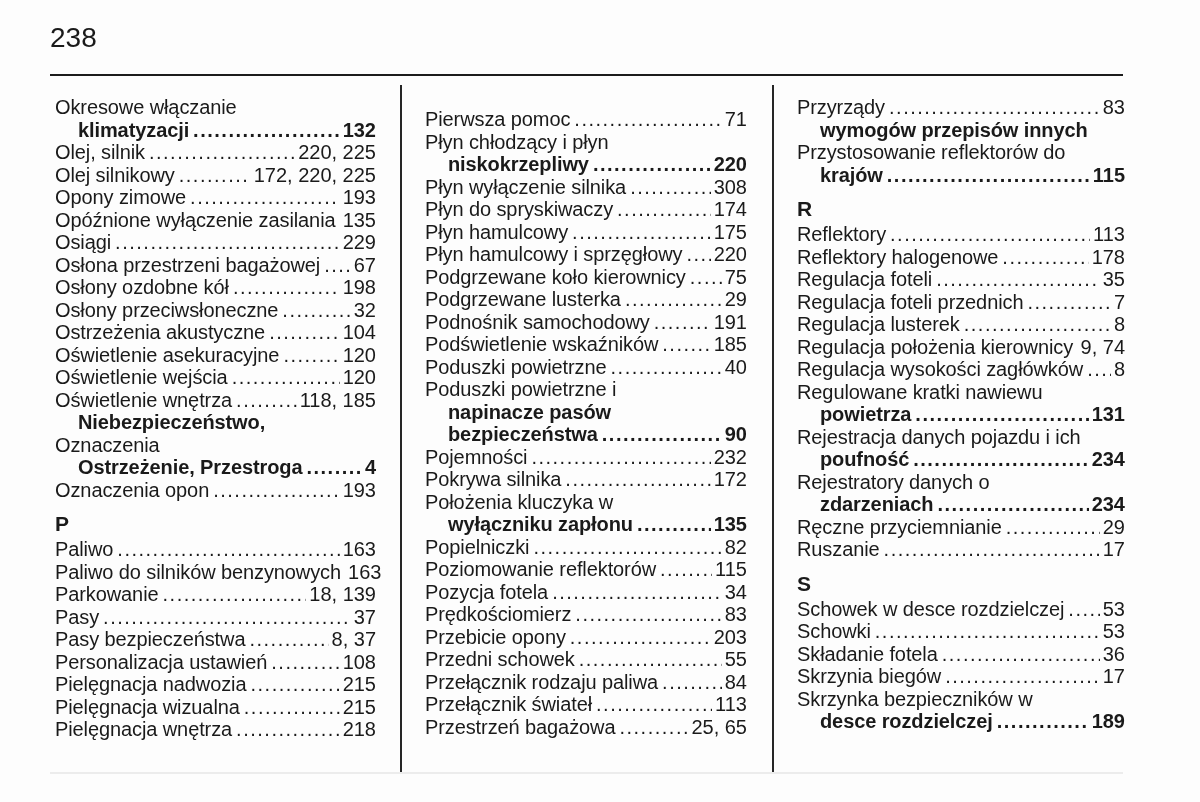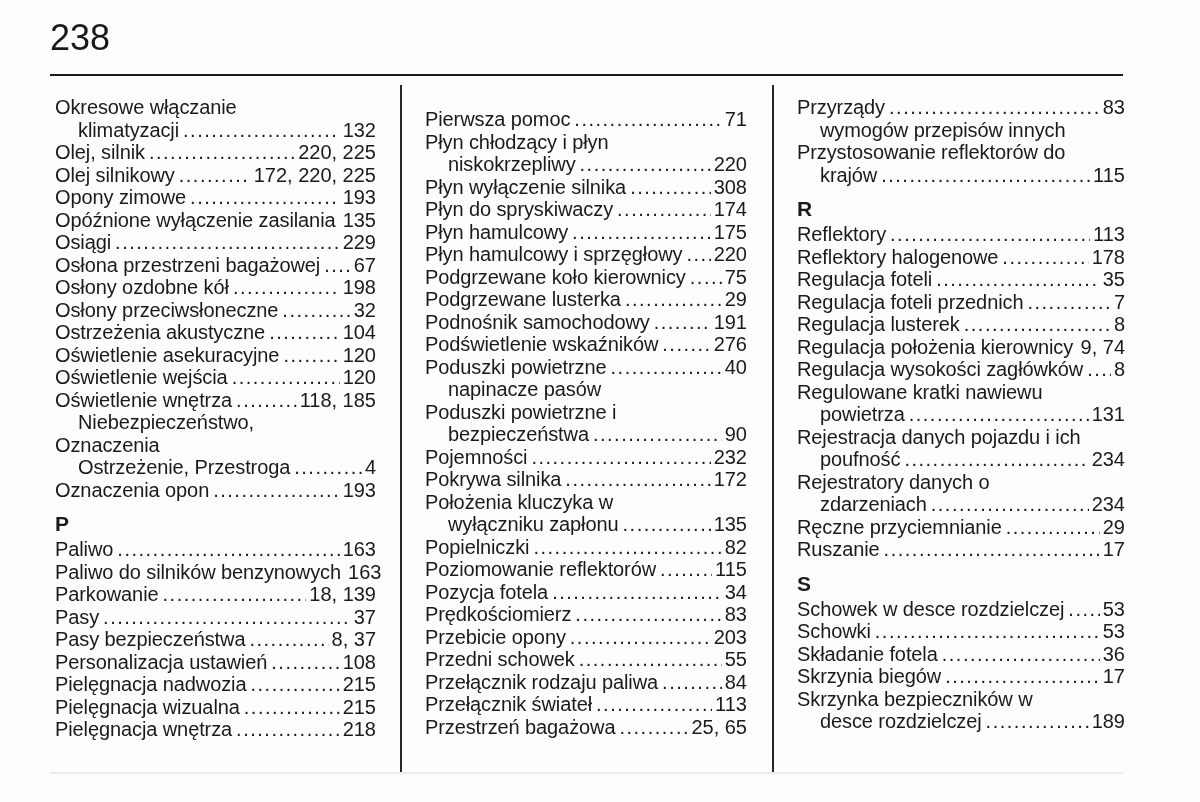--- a/index.html
+++ b/index.html
@@ -13,21 +13,21 @@
     height: 802px;
     background: #fdfdfd;
     font-family: "Liberation Sans", "DejaVu Sans", sans-serif;
     color: #1a1a1a;
     overflow: hidden;
   }
   .pageno {
     position: absolute;
     left: 50px;
     top: 22px;
-    font-size: 36px;
+    font-size: 28px;
     line-height: 32px;
     font-weight: normal;
     color: #1a1a1a;
   }
   .top-rule {
     position: absolute;
     left: 50px;
     top: 74px;
     width: 1073px;
     height: 2px;
@@ -58,21 +58,21 @@
   }
   .col1 { left: 55px;  width: 321px; }
   .col2 { left: 425px; width: 322px; margin-top: 12px; }
   .col3 { left: 797px; width: 328px; }
   .row {
     display: flex;
     align-items: baseline;
     height: 22.5px;
     white-space: nowrap;
   }
-  .row.indent { padding-left: 23px; }
+  .row.indent { padding-left: 23px; font-weight: bold; }
   .row.header {
     margin-top: 12px;
     height: 25px;
     font-weight: bold;
     font-size: 21px;
   }
   .label {
     flex: 0 0 auto;
     letter-spacing: -0.1px;
   }
@@ -283,33 +283,33 @@
     <span class="pages">29</span>
   </div>
       <div class="row">
     <span class="label">Podnośnik samochodowy</span>
     <span class="dots">................................................................................</span>
     <span class="pages">191</span>
   </div>
       <div class="row">
     <span class="label">Podświetlenie wskaźników</span>
     <span class="dots">................................................................................</span>
-    <span class="pages">276</span>
+    <span class="pages">185</span>
   </div>
       <div class="row">
     <span class="label">Poduszki powietrzne</span>
     <span class="dots">................................................................................</span>
     <span class="pages">40</span>
   </div>
+      <div class="row">
+    <span class="label">Poduszki powietrzne i</span>
+
+  </div>
       <div class="row indent">
     <span class="label">napinacze pasów</span>
-
-  </div>
-      <div class="row">
-    <span class="label">Poduszki powietrzne i</span>
 
   </div>
       <div class="row indent">
     <span class="label">bezpieczeństwa</span>
     <span class="dots">................................................................................</span>
     <span class="pages">90</span>
   </div>
       <div class="row">
     <span class="label">Pojemności</span>
     <span class="dots">................................................................................</span>

